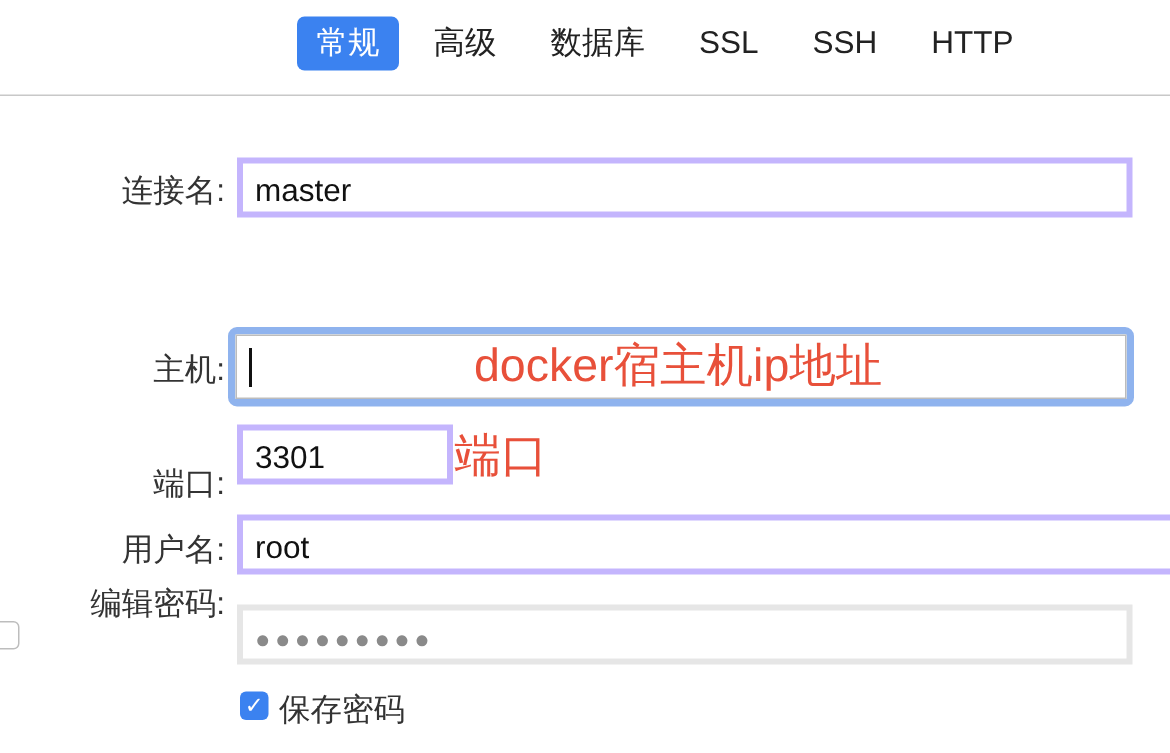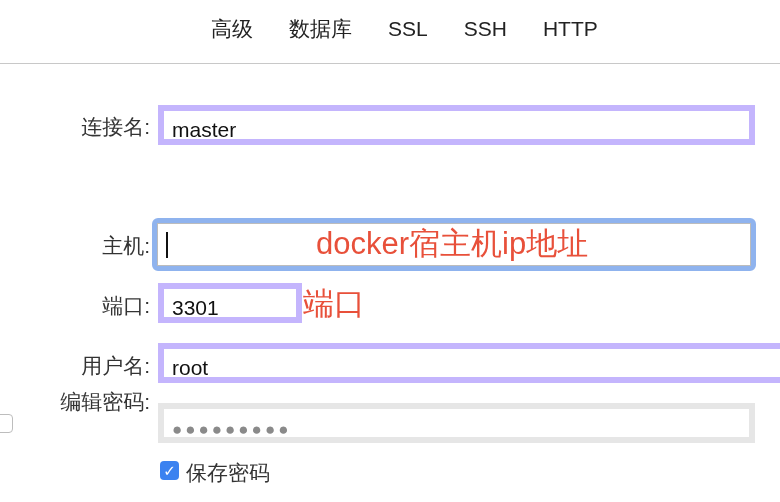--- a/index.html
+++ b/index.html
@@ -4,56 +4,57 @@
 <style>
   html, body { margin:0; padding:0; }
   body { width:780px; height:502px; background:#ffffff; position:relative; overflow:hidden;
          font-family:"Liberation Sans","DejaVu Sans",sans-serif; color:#1f1f1f; }
   .tabs { position:absolute; top:9px; left:198px; height:40px; display:flex; align-items:center; }
   .tab { font-size:21px; color:#222; margin-right:0; padding:6px 13px; border-radius:5px; line-height:24px; cursor:default; }
   .tab.active { background:#3b82f0; color:#fff; }
   .tab + .tab { margin-left:10px; }
   .sep { position:absolute; top:63px; left:0; width:780px; height:1px; background:#c8c8c8; }
   .label { position:absolute; right:630px; font-size:21px; color:#333; text-align:right; white-space:nowrap; }
-  .field { position:absolute; left:158px; height:40px; box-sizing:border-box; border:6px solid #c4b5fd; background:#fff;
+  .field { position:absolute; left:158px; height:40px; box-sizing:border-box; border:4px solid #c4b5fd; background:#fff;
            font-size:21px; line-height:38px; padding-left:8px; color:#111; }
   .field.faint { border-color:#e6e6e6; }
   .focus-ring { position:absolute; left:152px; top:218px; width:604px; height:53px; box-sizing:border-box;
                 border:5px solid #8fb3ee; border-radius:6px; }
   .host-field { left:157px; top:223px; width:594px; height:43px; border:1px solid #bcbcbc; }
   .caret { position:absolute; left:8px; top:8px; width:2px; height:26px; background:#111; }
   .annot { position:absolute; color:#e8503a; font-size:31px; white-space:nowrap; }
   .dots { color:#8a8a8a; letter-spacing:3px; font-size:17px; }
   .cb { position:absolute; width:19px; height:19px; box-sizing:border-box; border-radius:4px; }
   .cb.off { border:1px solid #bdbdbd; background:#fff; }
   .cb.on { background:#3b82f0; color:#fff; font-size:15px; line-height:19px; text-align:center; }
 </style>
 </head>
 <body>
 
 <div class="tabs">
+  <div class="tab active">常规</div>
   <div class="tab">高级</div>
   <div class="tab">数据库</div>
   <div class="tab">SSL</div>
   <div class="tab">SSH</div>
   <div class="tab">HTTP</div>
 </div>
 <div class="sep"></div>
 
 <div class="label" style="top:113px;">连接名:</div>
 <div class="field" style="top:105px; width:597px;">master</div>
 
 <div class="label" style="top:232px;">主机:</div>
 <div class="focus-ring"></div>
 <div class="field host-field">
   <span class="caret"></span>
 </div>
 <div class="annot" style="left:316px; top:223px;">docker宿主机ip地址</div>
 
-<div class="label" style="top:292px;">端口:</div>
+<div class="label" style="top:308px;">端口:</div>
 <div class="field" style="top:283px; width:144px;">3301</div>
 <div class="annot" style="left:303px; top:283px;">端口</div>
 
 <div class="label" style="top:352px;">用户名:</div>
 <div class="field" style="top:343px; width:711px;">root</div>
 
 <div class="cb off" style="left:-6px; top:414px;"></div>
 <div class="label" style="top:388px;">编辑密码:</div>
 <div class="field faint" style="top:403px; width:597px;">
   <span class="dots">●●●●●●●●●</span>

